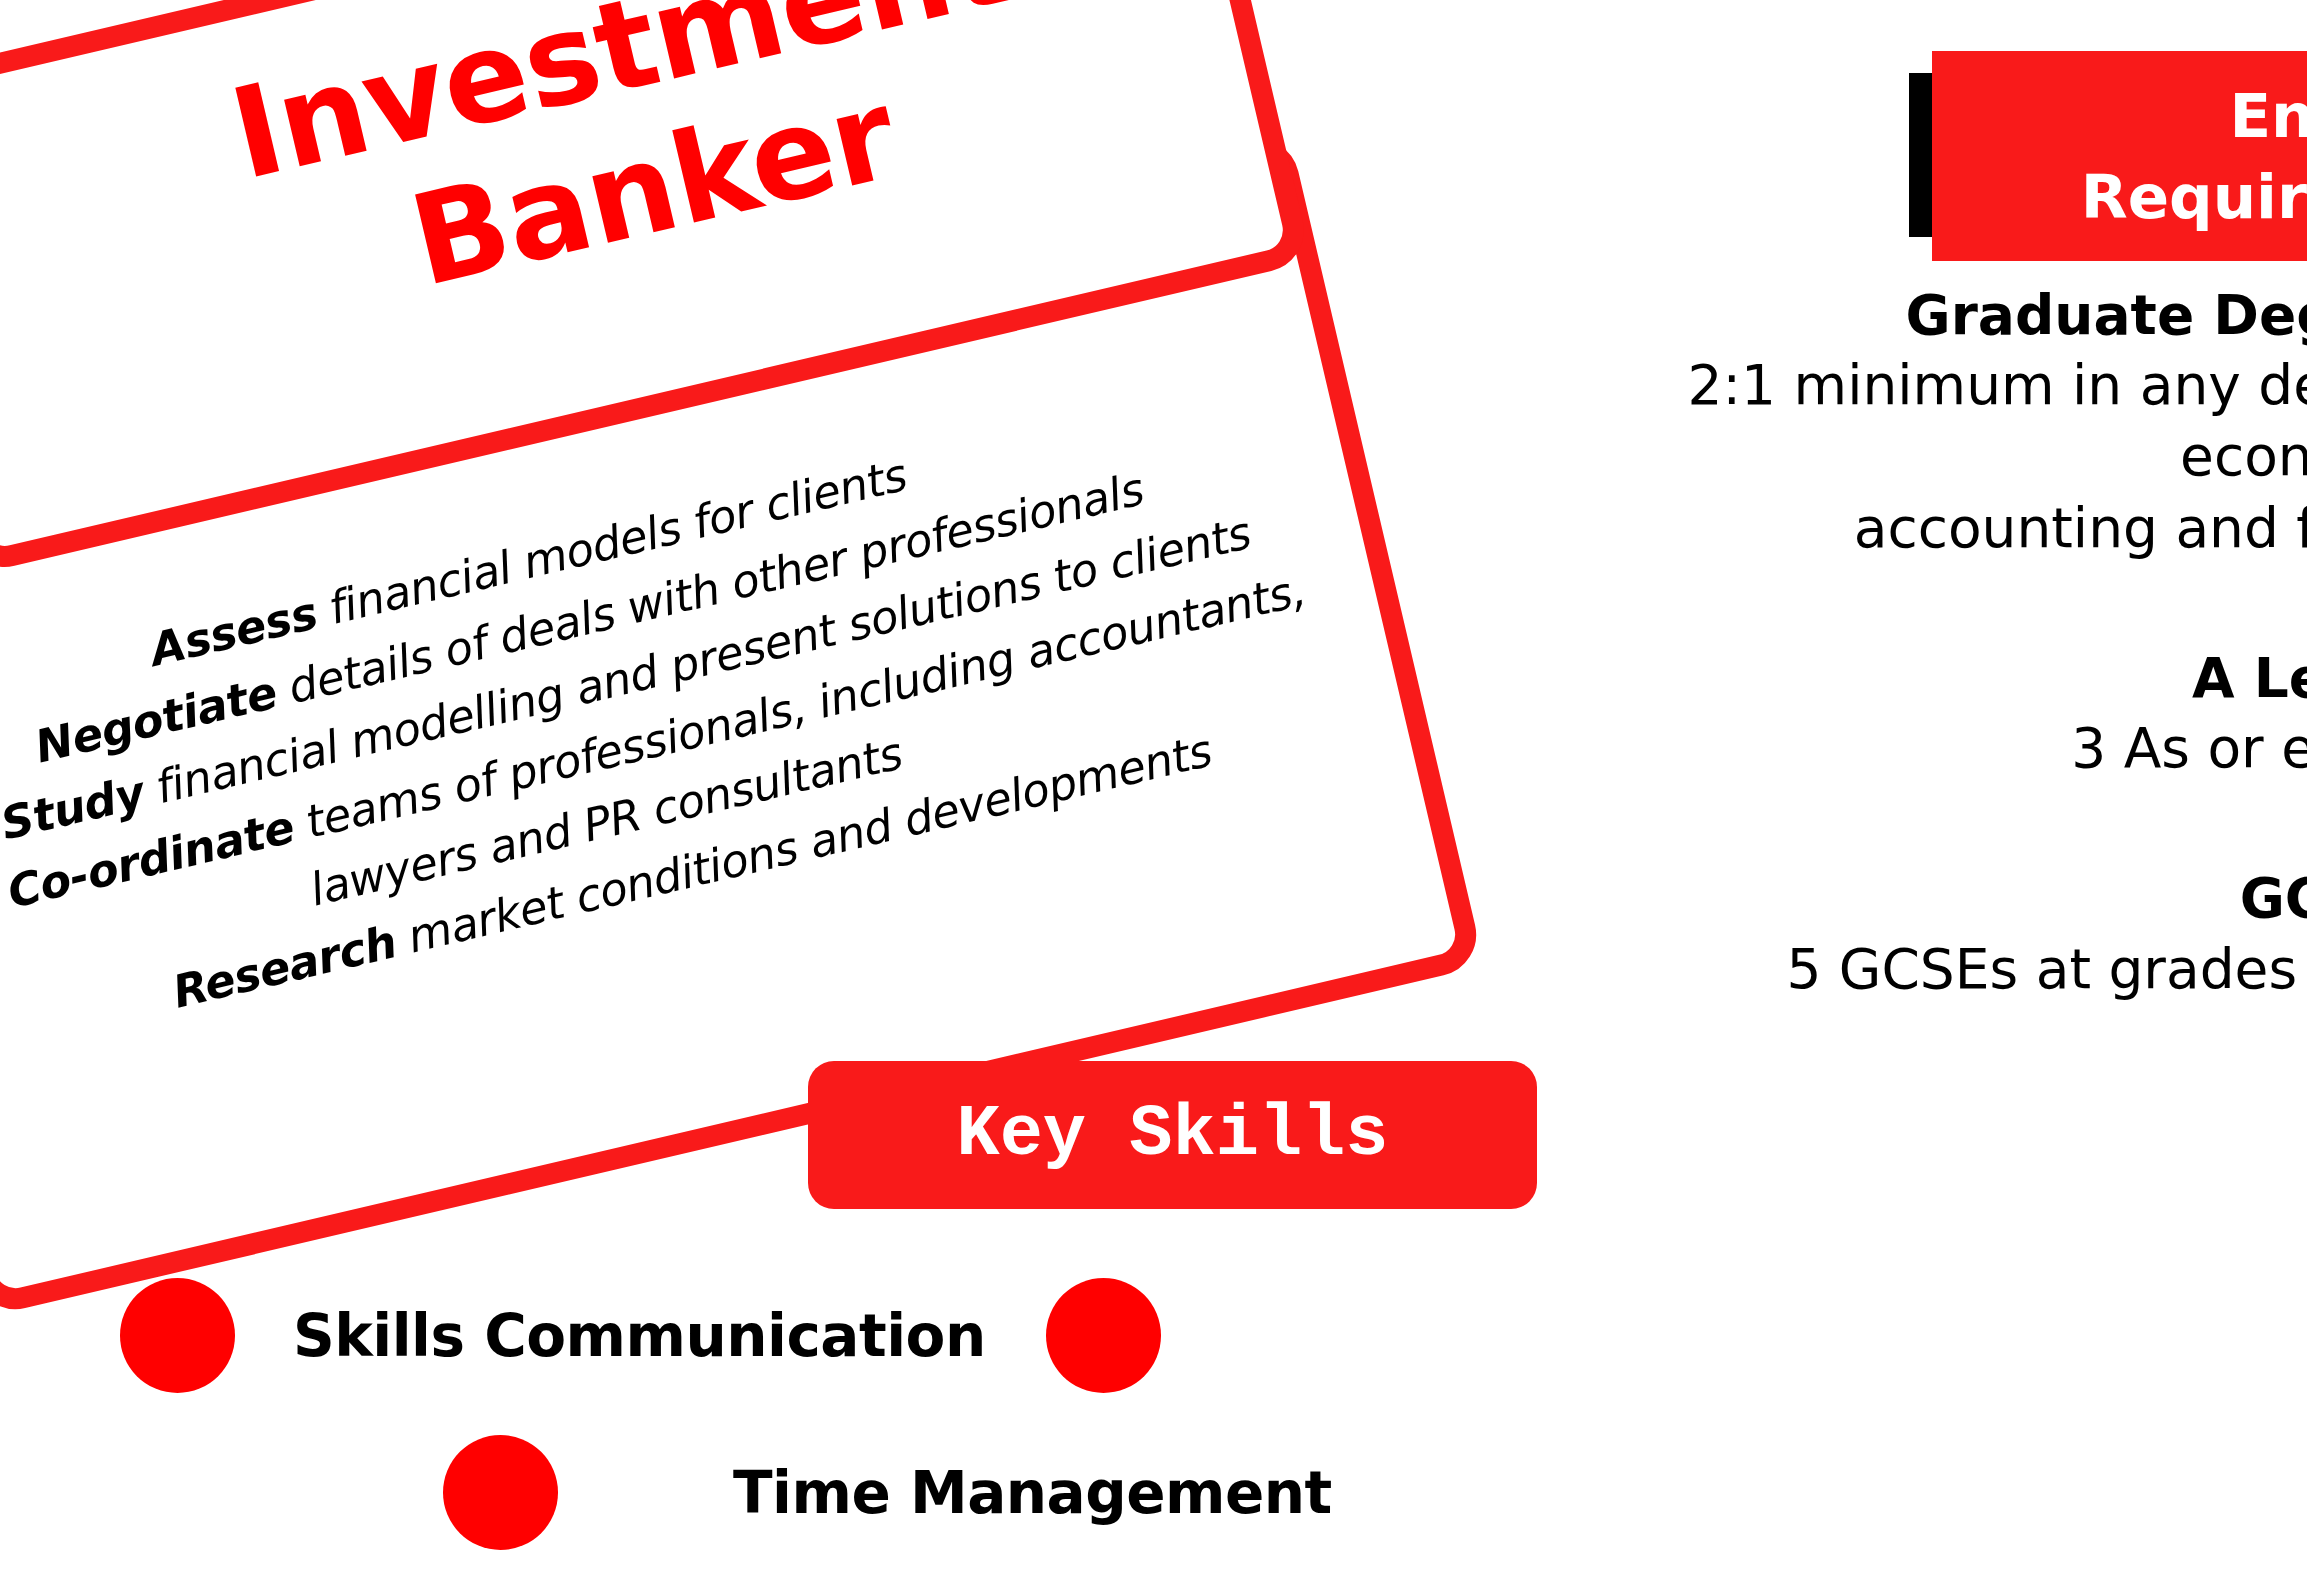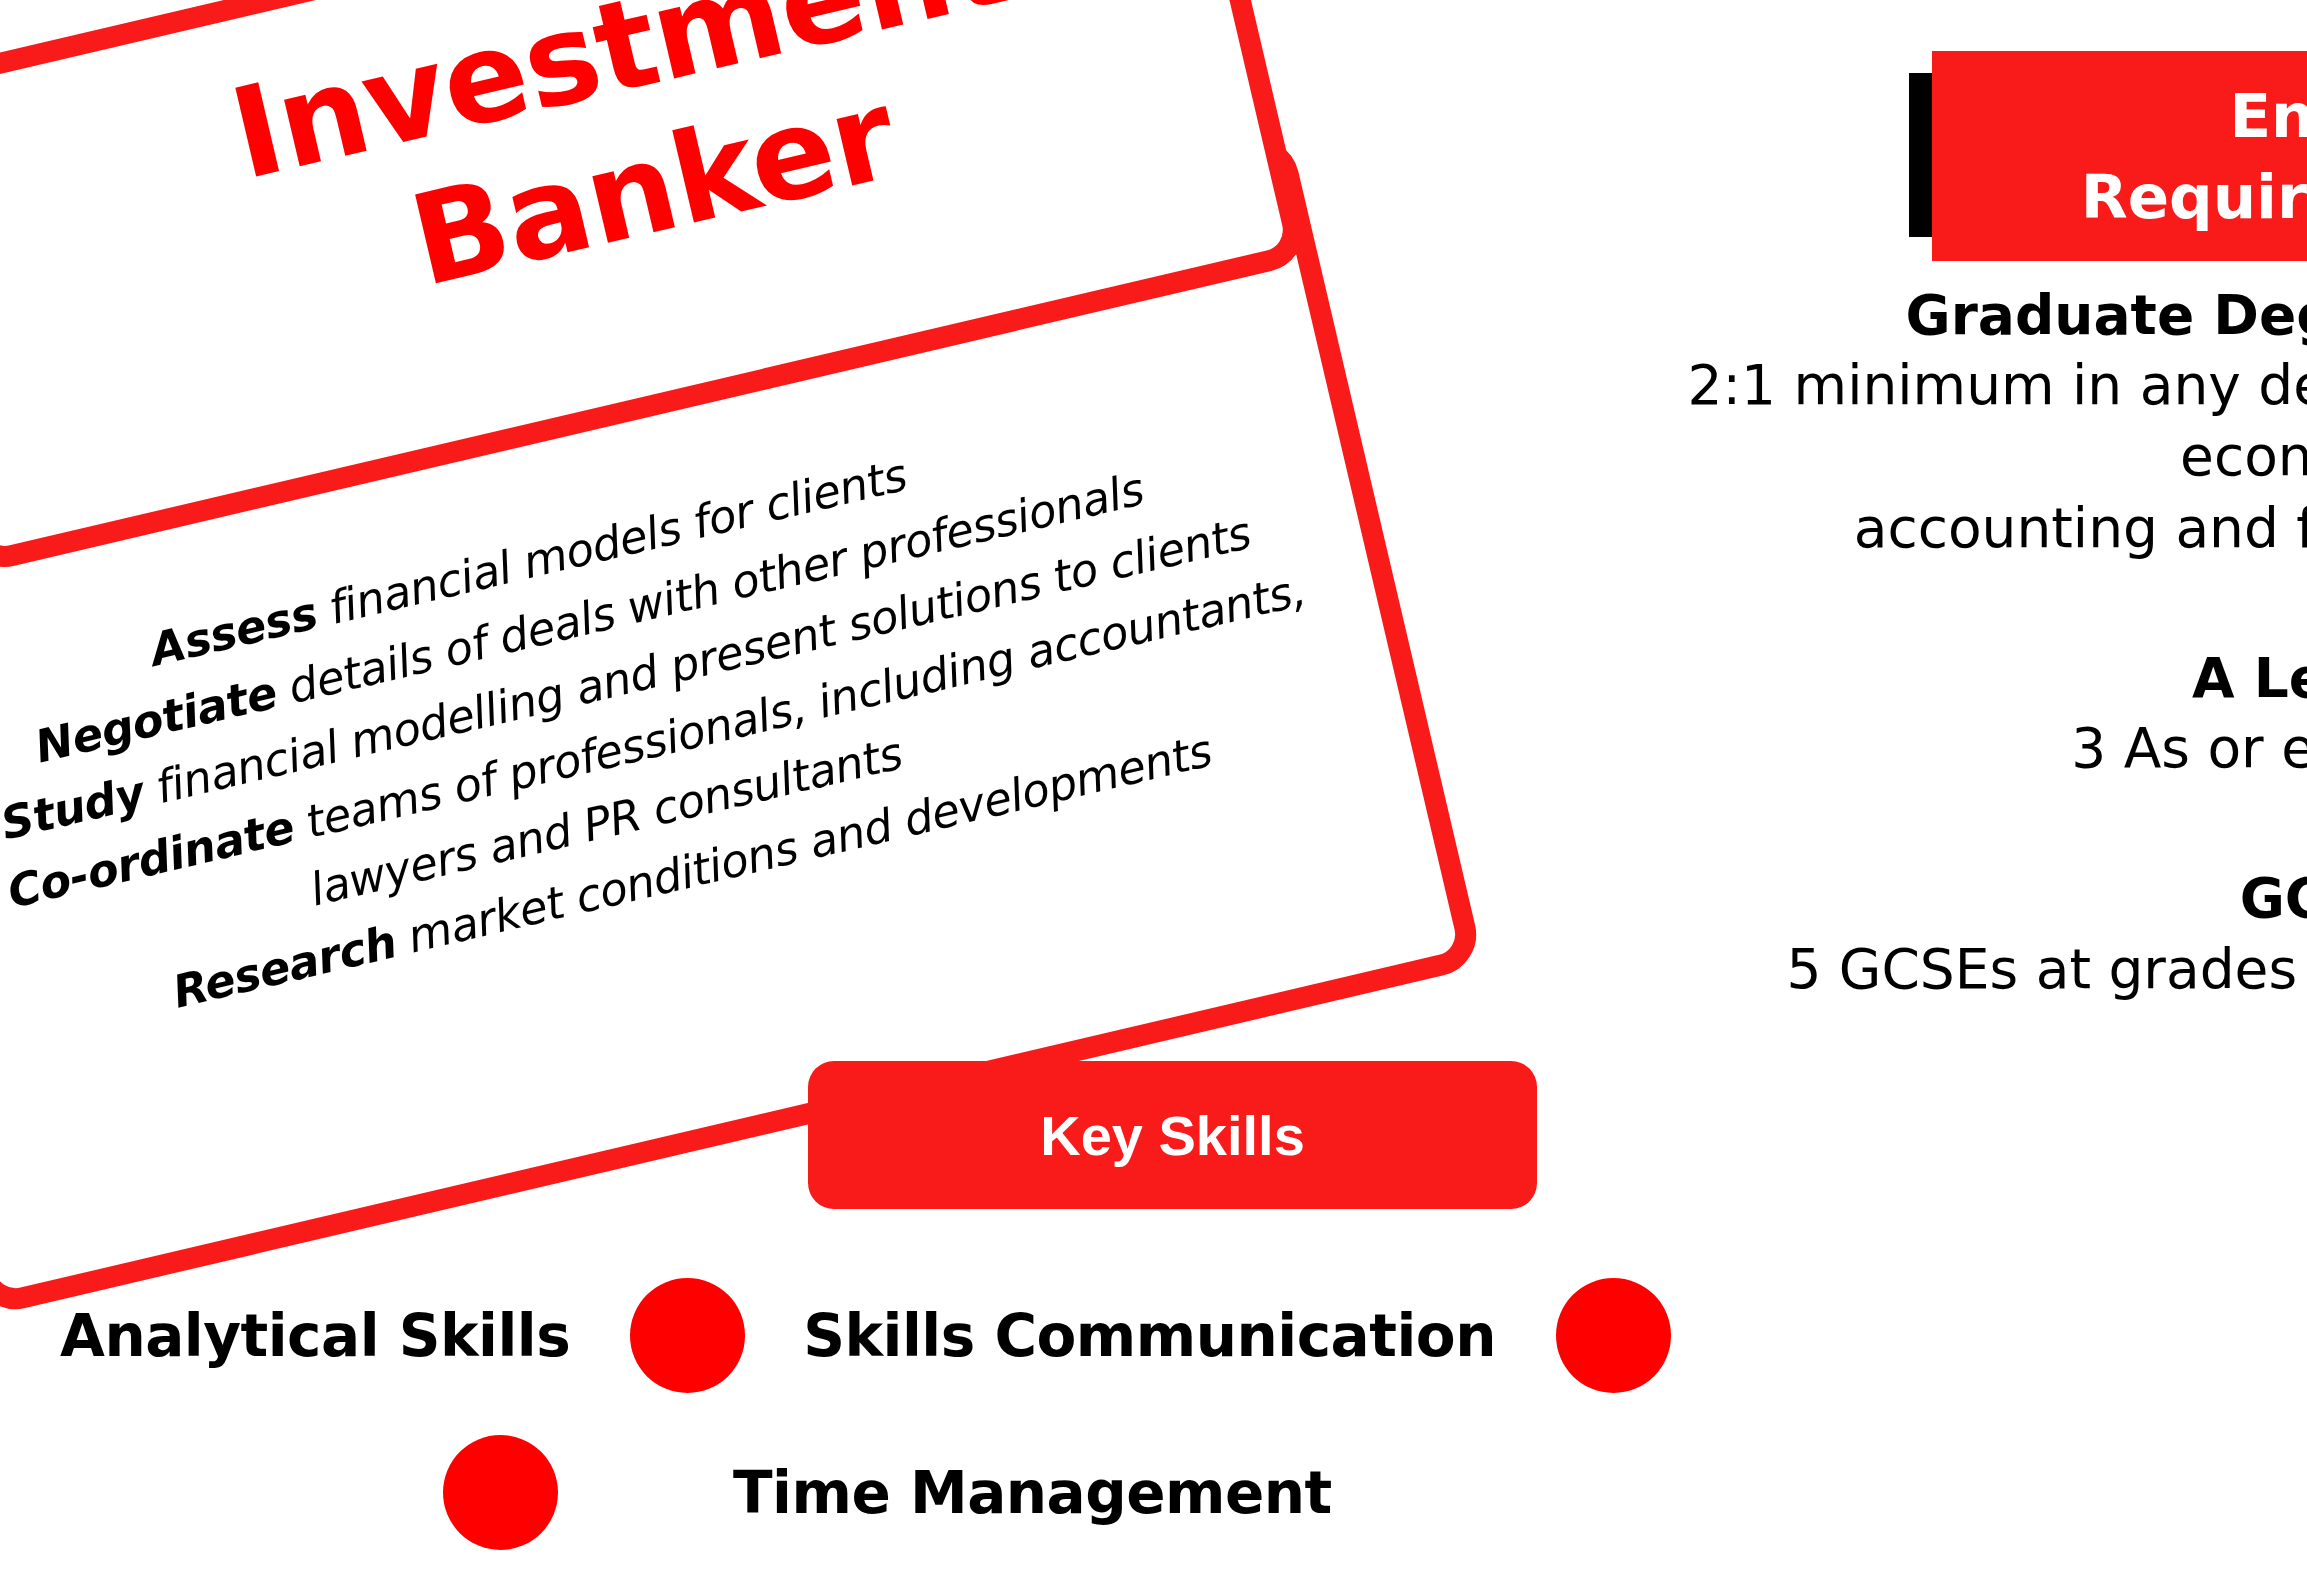--- a/index.html
+++ b/index.html
@@ -135,23 +135,23 @@
     position:absolute;
     left:808px; top:1061px;
     width:729px; height:148px;
     background:#F91A1A;
     border-radius:26px;
     z-index:7;
     display:flex;align-items:center;justify-content:center;
   }
   #key-skills-label{
     color:#ffffff;
-    font-family:Liberation Sans, sans-serif;
-    font-weight:bold;
-    font-size:56px;
+    font-family:Liberation Mono, monospace;
+    font-weight:bold;
+    font-size:72px;
     letter-spacing:0px;
   }
 
   
   .skills-row{
     position:absolute;
     display:flex;
     align-items:center;
     z-index:6;
     font-family:"DejaVu Sans", sans-serif;
@@ -235,21 +235,20 @@
       <div class="req-body">5 GCSEs at grades 9 to 3 or equivalent</div>
     </div>
 
   </div>
 
   <div id="key-skills-pill">
     <span id="key-skills-label">Key Skills</span>
   </div>
 
   <div id="skills-row-1" class="skills-row">
-    <span class="skill-label">Analytical Skills</span>
     <span class="sp-a"></span>
     <span class="dot"></span>
     <span class="sp-b"></span>
     <span class="skill-label">Skills Communication</span>
     <span class="sp-c"></span>
     <span class="dot"></span>
     <span class="sp-d"></span>
     <span class="sp-e"></span>
 
     <span class="sp-f"></span>

